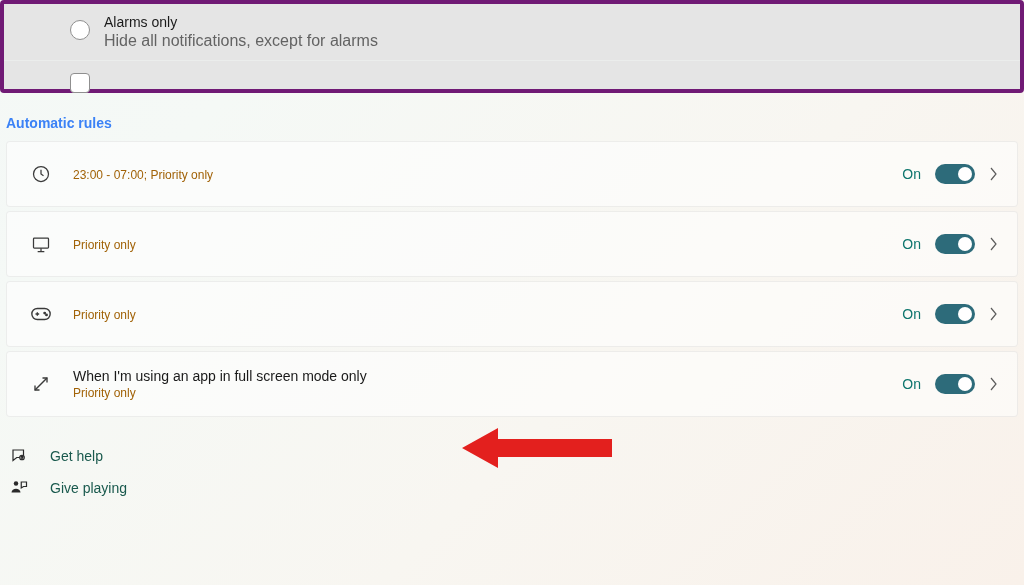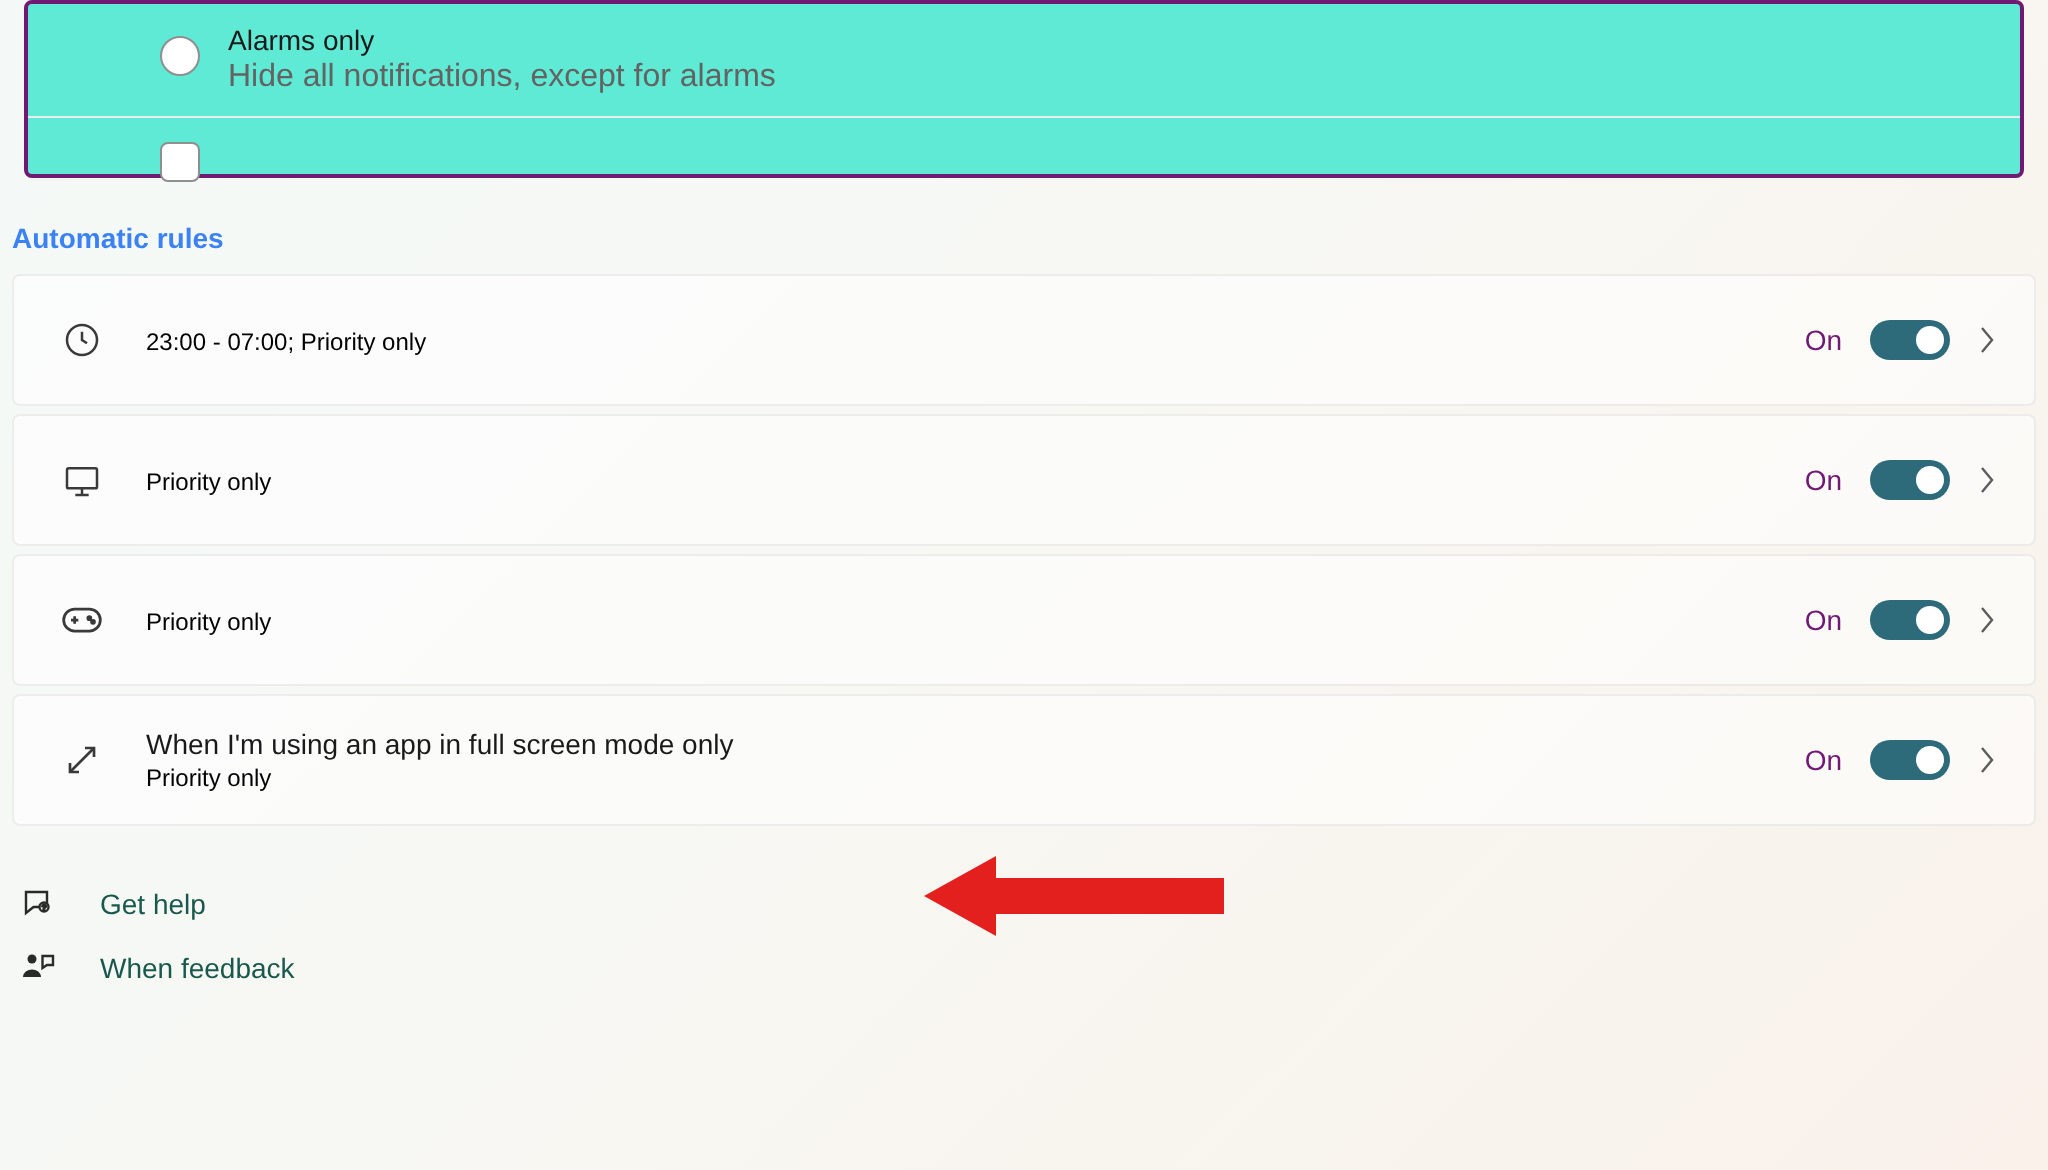--- a/index.html
+++ b/index.html
@@ -9,23 +9,23 @@
     color: #1a1a1a;
     width: 1024px;
     height: 585px;
     overflow: hidden;
     background: linear-gradient(135deg, #f4f8f6 0%, #f5f9f6 20%, #f8f6f1 60%, #f9f1ea 100%);
     position: relative;
   }
 
   
   .panel-group {
-    background: #5eead4;
-    border: 2px solid #701a75;
-    margin: 0 12px;
+    background: #e5e5e5;
+    border: 4px solid #701a75;
+    margin: 0 0;
     border-radius: 4px;
   }
   .option-row {
     display: flex;
     align-items: flex-start;
     padding: 10px 20px 10px 58px;
     border-top: 1px solid #ebedec;
     position: relative;
   }
   .option-row:first-child { border-top: none; }
@@ -75,22 +75,22 @@
   .rule-icon {
     width: 28px;
     display: flex;
     align-items: center;
     justify-content: center;
     color: #3a3a3a;
     flex-shrink: 0;
   }
   .rule-text { flex: 1; padding-left: 18px; }
   .rule-title { font-size: 14px; color: #1a1a1a; }
-  .rule-sub { font-size: 12px; color: #000000; margin-top: 2px; }
-  .rule-state { font-size: 14px; color: #701a75; margin-right: 14px; }
+  .rule-sub { font-size: 12px; color: #a16207; margin-top: 2px; }
+  .rule-state { font-size: 14px; color: #0f766e; margin-right: 14px; }
 
   
   .toggle {
     width: 40px; height: 20px;
     background: #2d6b7a;
     border-radius: 20px;
     position: relative;
     margin-right: 14px;
     flex-shrink: 0;
   }
@@ -248,21 +248,21 @@
     <span>Get help</span>
   </div>
   <div class="footer-link">
     <span class="footer-icon">
       <svg width="18" height="18" viewBox="0 0 24 24" fill="currentColor">
         <circle cx="8" cy="6" r="3"></circle>
           <path d="M2 18c0-3 3-5 6-5s6 2 6 5H2z"></path>
         <path d="M15 4h7v6h-4l-3 2V4z" fill="none" stroke="currentColor" stroke-width="1.6"></path>
       </svg>
     </span>
-    <span>When feedback</span>
+    <span>Give playing</span>
   </div>
 </div>
 
 <div class="arrow">
   <svg width="150" height="48" viewBox="0 0 150 48">
     <polygon points="0,24 36,4 36,15 150,15 150,33 36,33 36,44" fill="#e3201e"></polygon>
   </svg>
 </div>
 
 </body></html>

